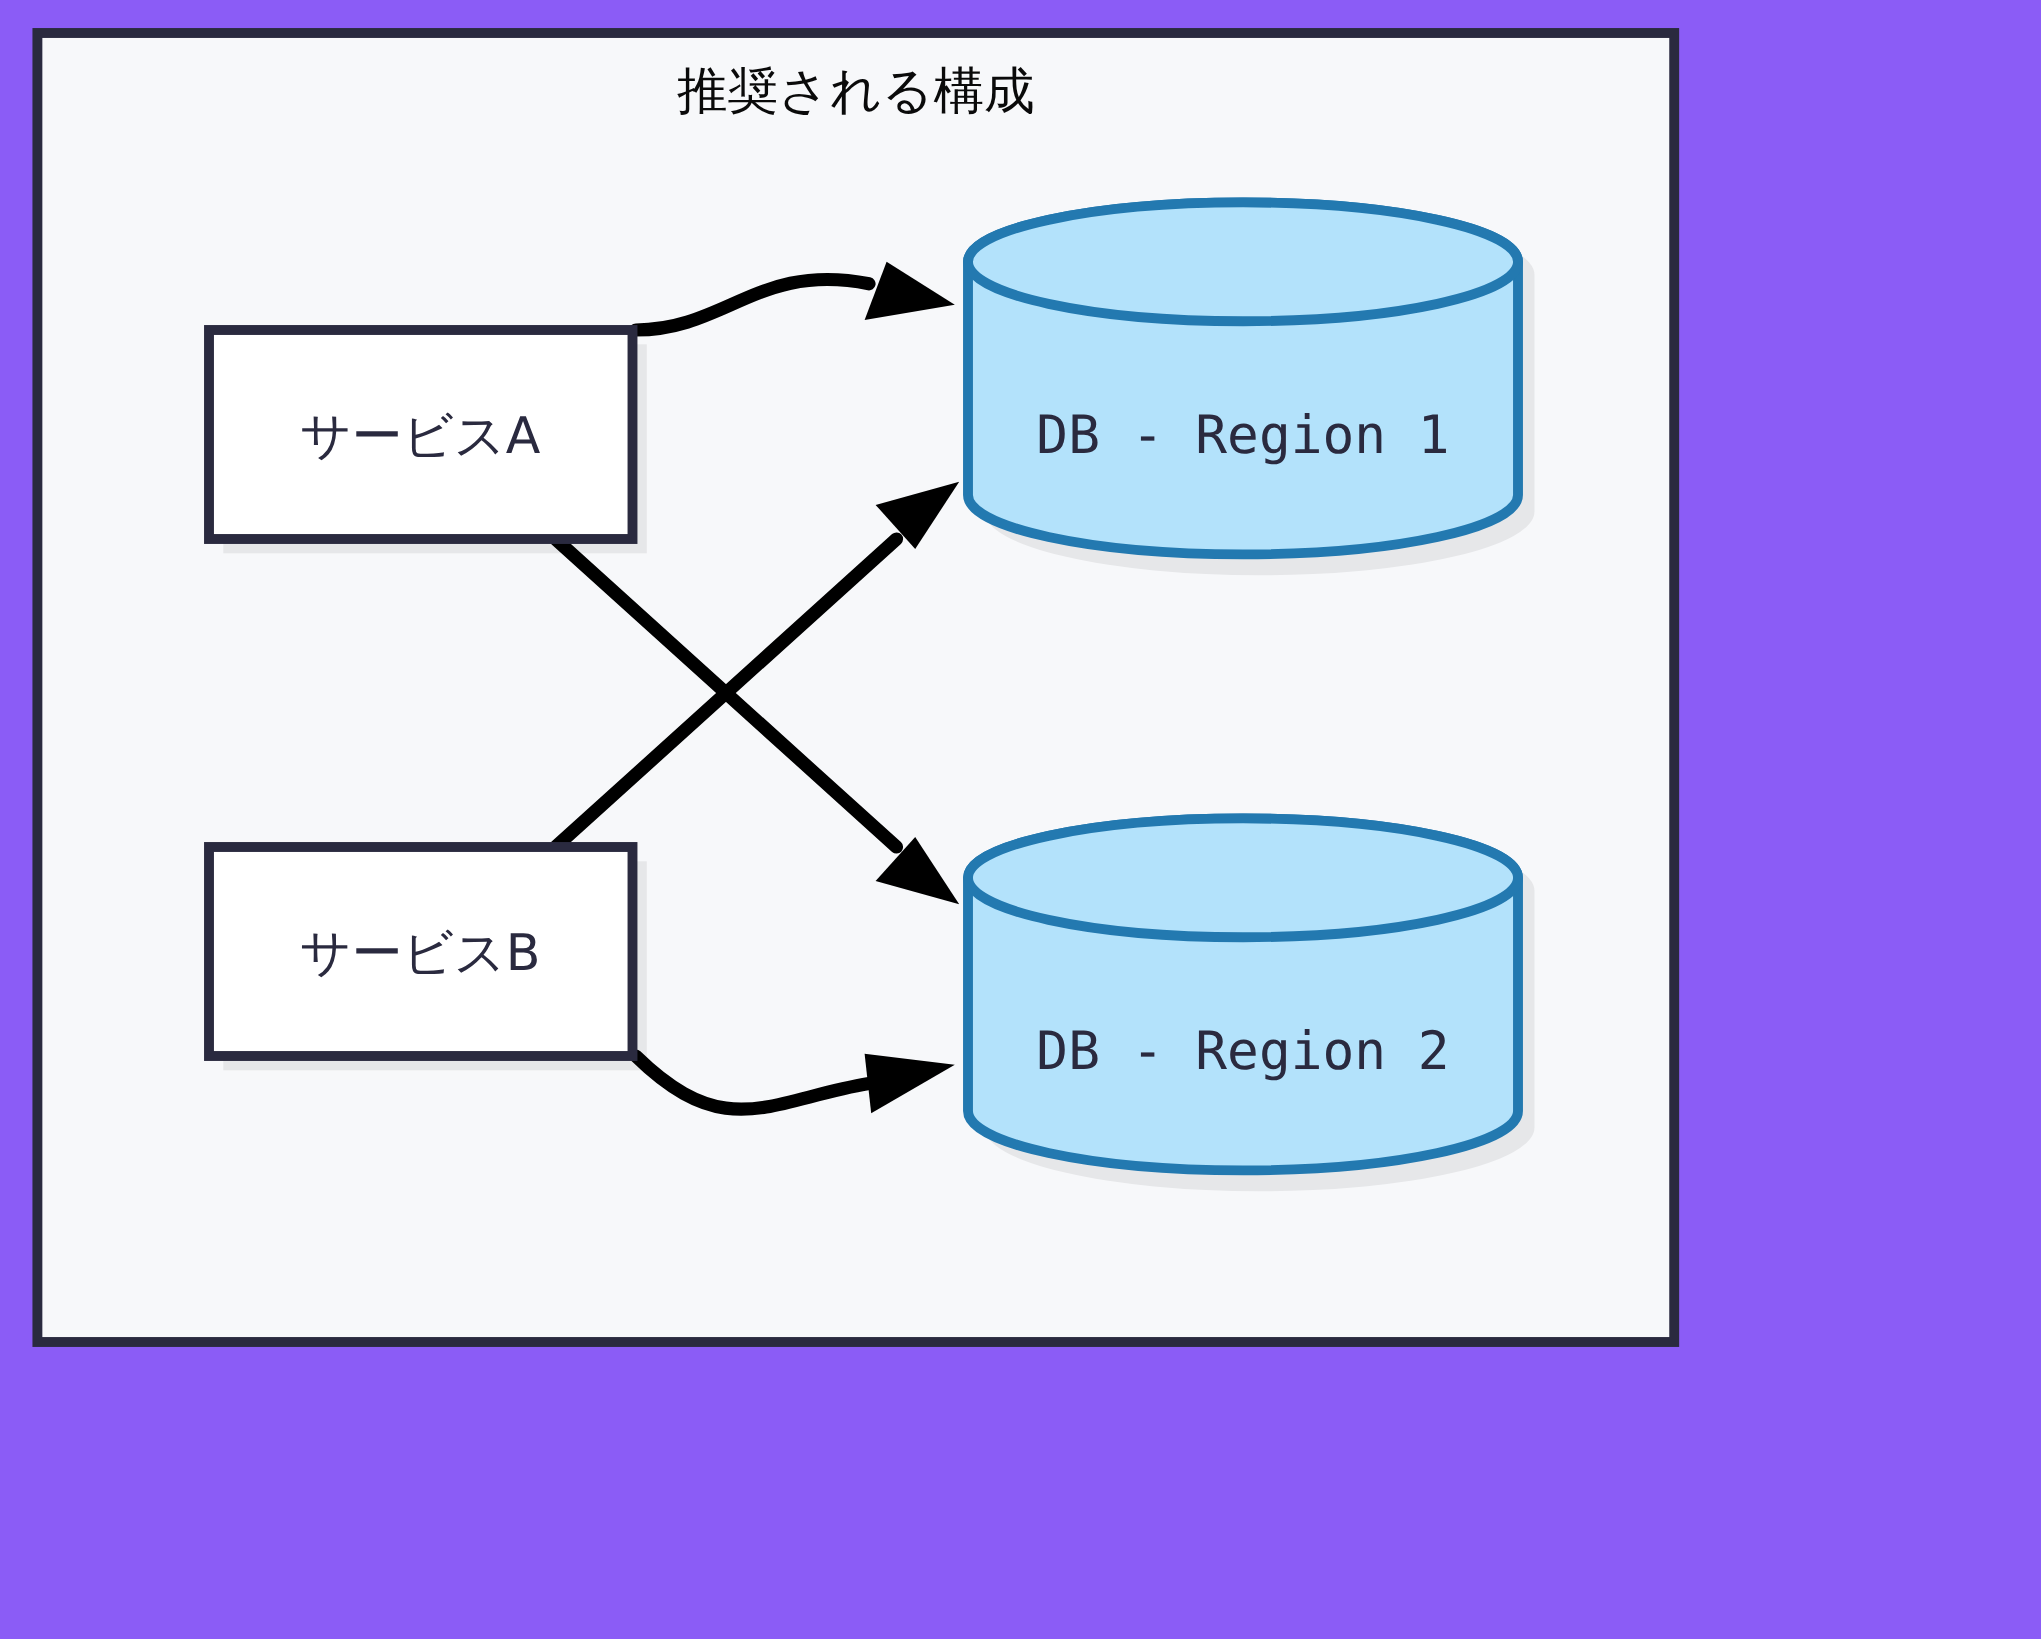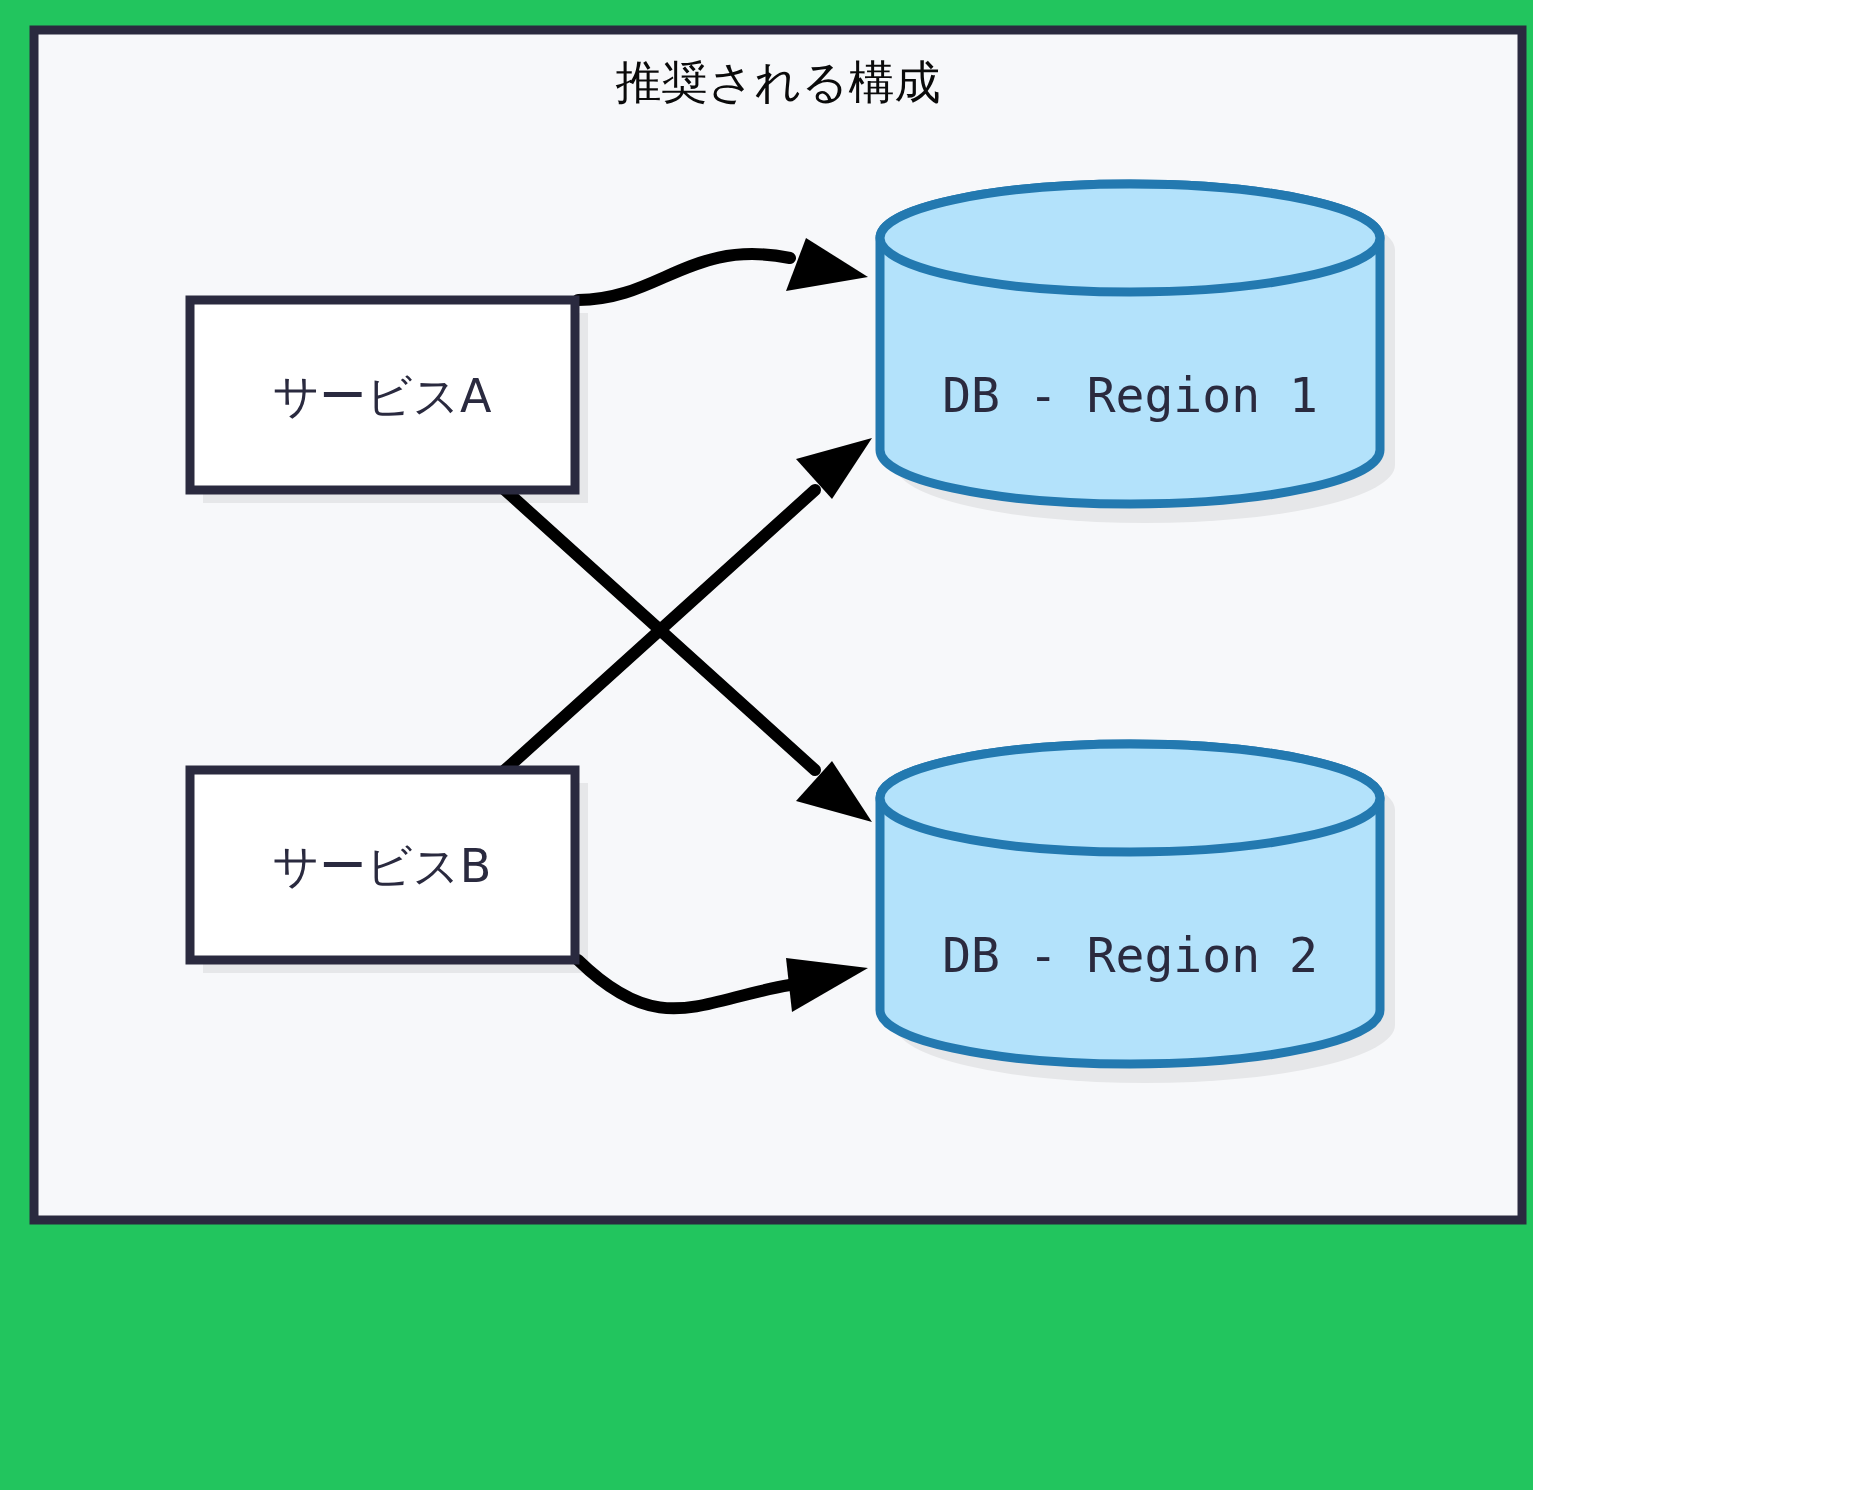--- a/index.html
+++ b/index.html
@@ -8,23 +8,23 @@
     background: #ffffff;
   }
   body {
     width: 1855px;
     height: 1490px;
     font-family: "DejaVu Sans", "Liberation Sans", sans-serif;
     overflow: hidden;
   }
   #diagram-root {
     position: relative;
-    width: 1533px;
+    width: 1855px;
     height: 1490px;
-    background: #22c55e;
+    background: #8b5cf6;
   }
   #diagram-svg {
     position: absolute;
     top: 0;
     left: 0;
     width: 1855px;
     height: 1490px;
     display: block;
   }
   .frame-title {

